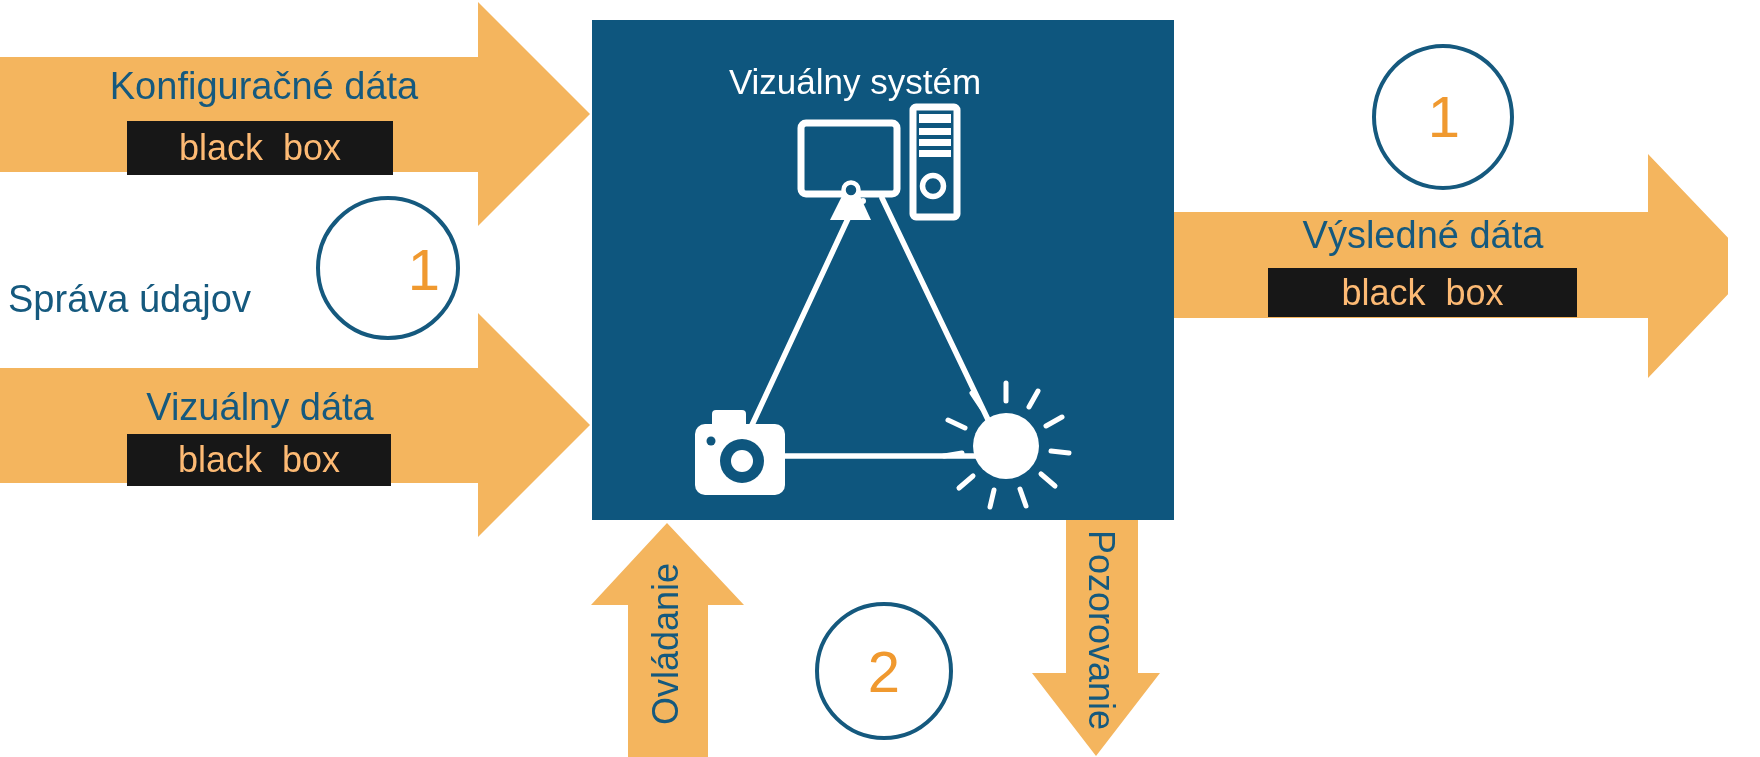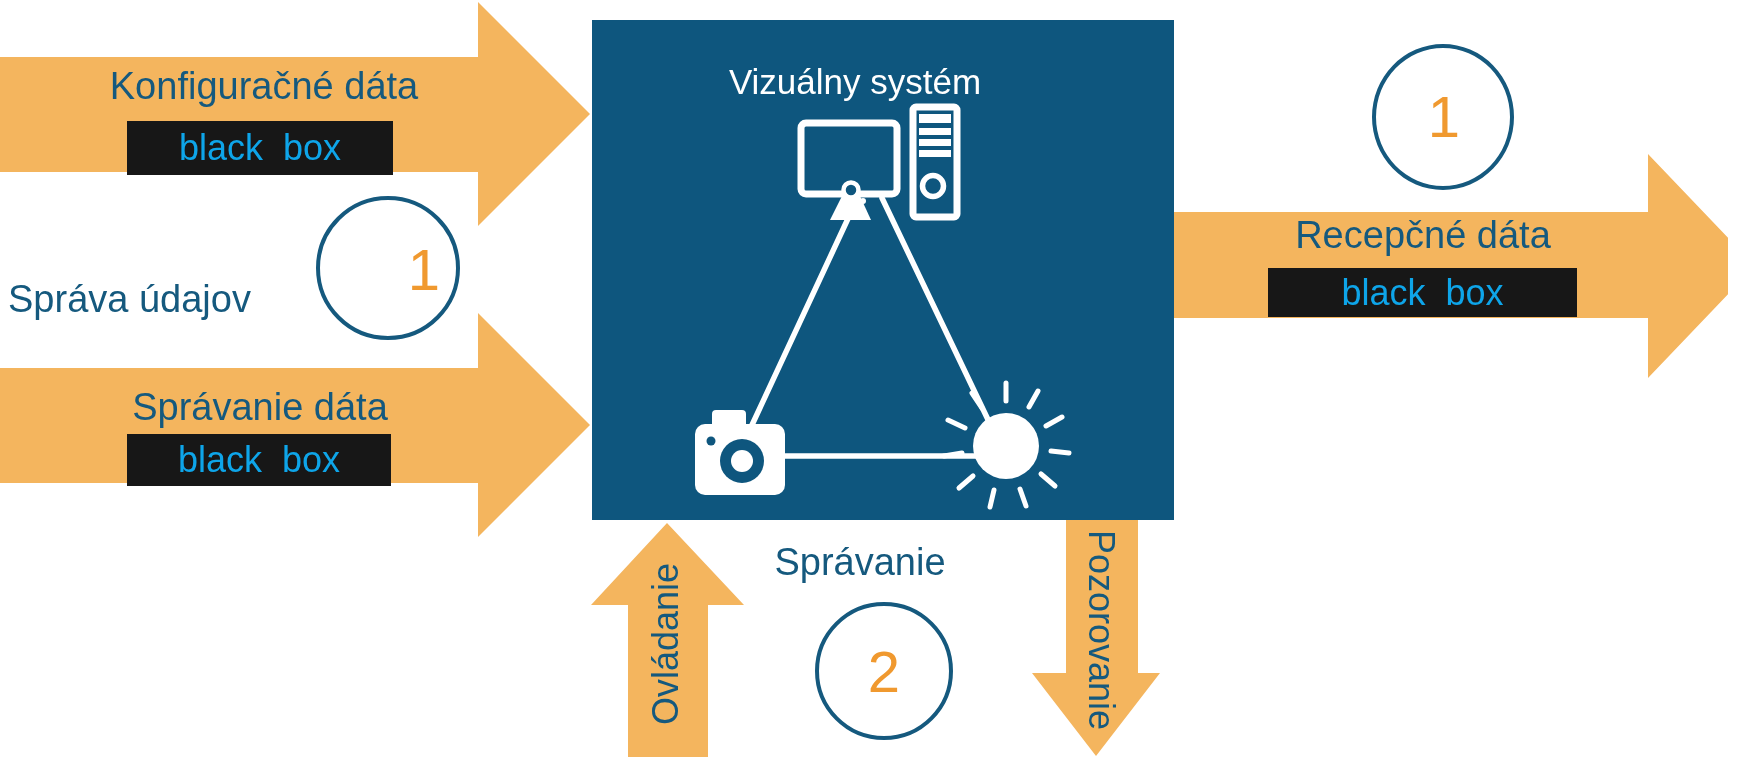--- a/index.html
+++ b/index.html
@@ -20,21 +20,21 @@
     color:var(--text_blue);font-size:38px;white-space:nowrap;line-height:1.1;
   }
   .label.left-anchor{transform:none;}
   .label.rot-ccw{transform:translate(-50%,-50%) rotate(-90deg);font-size:36px;}
   .label.rot-cw{transform:translate(-50%,-50%) rotate(90deg);font-size:36px;}
   .panel-title{
     position:absolute;transform:translate(-50%,-50%);
     color:#fff;font-size:35px;white-space:nowrap;
   }
   .blackbox{
-    position:absolute;background:var(--box_black);color:#0ea5e9;
+    position:absolute;background:var(--box_black);color:#fdba74;
     display:flex;align-items:center;justify-content:center;
     font-size:36px;white-space:pre;
   }
   .badge-circle{
     position:absolute;box-sizing:border-box;border:4px solid var(--text_blue);
     border-radius:50%;background:transparent;
   }
   .badge-num{
     position:absolute;transform:translate(-50%,-50%);
     color:var(--number_orange);font-size:58px;line-height:1;
@@ -99,32 +99,31 @@
   </svg>
 
   <div class="label" style="left:264px;top:87px;">Konfiguračné dáta</div>
   <div class="blackbox" style="left:127px;top:121px;width:266px;height:54px;">black  box</div>
 
   <div class="label left-anchor" style="left:8px;top:258px;margin-top:21px;">Správa údajov</div>
 
   <div class="badge-circle" style="left:316px;top:196px;width:144px;height:144px;"></div>
   <div class="badge-num" style="left:424px;top:270px;">1</div>
 
-  <div class="label" style="left:260px;top:408px;">Správanie dáta</div>
+  <div class="label" style="left:260px;top:408px;">Vizuálny dáta</div>
   <div class="blackbox" style="left:127px;top:434px;width:264px;height:52px;">black  box</div>
 
   <div class="panel-title" style="left:855px;top:64px;margin-top:18px;">Vizuálny systém</div>
 
   <div class="badge-circle" style="left:1372px;top:44px;width:142px;height:146px;"></div>
   <div class="badge-num" style="left:1444px;top:117px;">1</div>
 
-  <div class="label" style="left:1423px;top:236px;">Recepčné dáta</div>
+  <div class="label" style="left:1423px;top:236px;">Výsledné dáta</div>
   <div class="blackbox" style="left:1268px;top:268px;width:309px;height:49px;">black  box</div>
 
   <div class="label rot-ccw" style="left:666px;top:644px;">Ovládanie</div>
 
-  <div class="label" style="left:860px;top:563px;">Správanie</div>
   <div class="badge-circle" style="left:815px;top:602px;width:138px;height:138px;"></div>
   <div class="badge-num" style="left:884px;top:672px;">2</div>
 
   <div class="label rot-cw" style="left:1101px;top:630px;">Pozorovanie</div>
 
 </div>
 
 </body></html>

